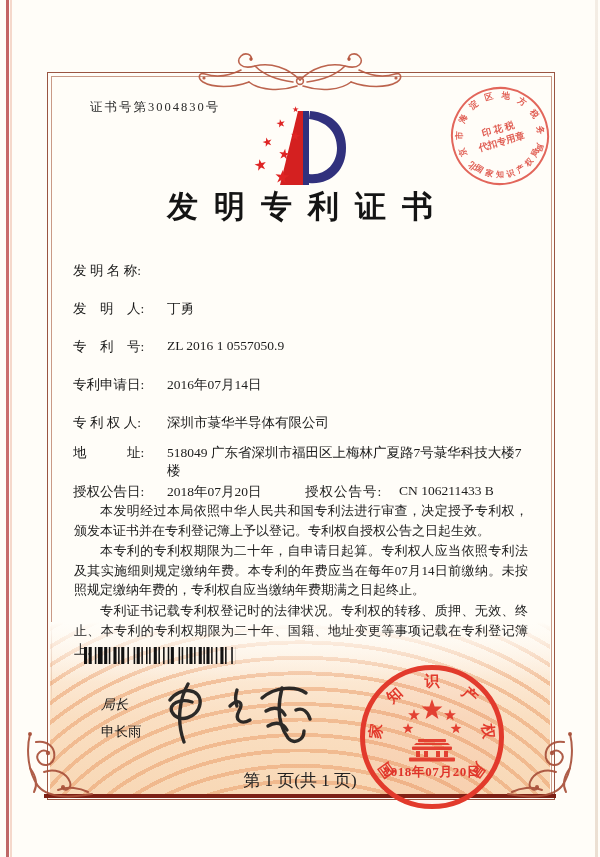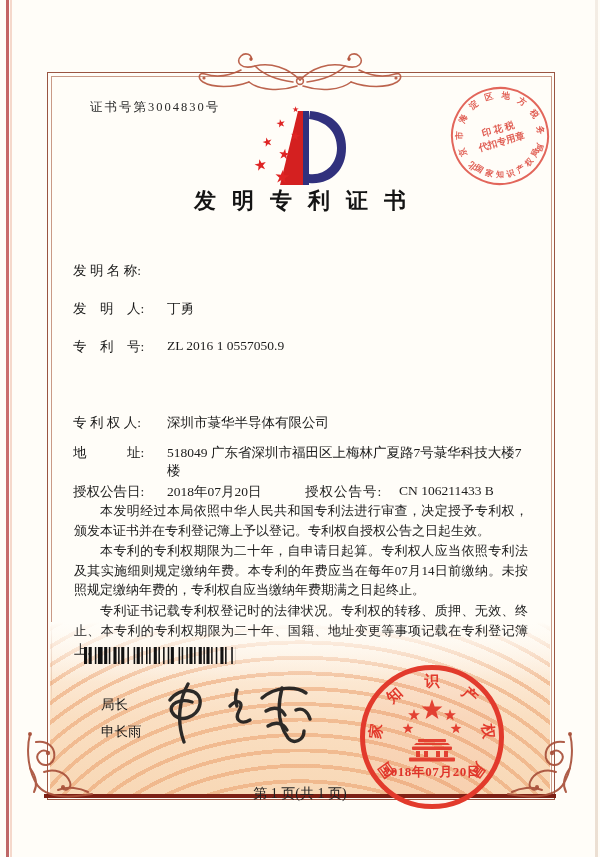--- a/index.html
+++ b/index.html
@@ -25,59 +25,59 @@
       linear-gradient(rgba(252,228,205,.25), #fadfc2 55%, #f8d8b6);
   }
   .texture-fade{position:absolute;left:50px;top:622px;width:500px;height:60px;
     background:linear-gradient(#fffdf8, rgba(255,253,248,0));}
 
   
   .cert-no{position:absolute;left:73px;top:99px;font-size:12.5px;letter-spacing:2px;color:#2a2a2a;margin-left:17px;}
   .logo{position:absolute;left:252px;top:106px;width:100px;height:84px;}
   .logo .star{position:absolute;color:#df2424;line-height:1;}
   .title{position:absolute;left:0;top:186px;width:600px;text-align:center;
-    font-size:22px;font-weight:bold;letter-spacing:16px;color:#141414;text-indent:16px;}
+    font-size:31px;font-weight:bold;letter-spacing:16px;color:#141414;text-indent:16px;}
 
   
   .field{position:absolute;left:73px;width:460px;font-size:13.5px;display:flex;}
   .field .lbl{flex:0 0 94px;white-space:pre;color:#1a1a1a;}
   .field .val{white-space:pre-wrap;max-width:382px;}
   .grant-pair{display:flex;}
   .grant-pair .p1{flex:0 0 232px;display:flex;}
   .grant-pair .p2{display:flex;}
   .grant-pair .p2 .lbl{flex:0 0 94px;letter-spacing:1px;}
 
   
   .paras{position:absolute;left:73px;top:500px;width:456px;font-size:13px;line-height:19.6px;text-align:justify;color:#222;}
   .paras p{margin:1px;text-indent:2em;}
 
   
   .barcode{position:absolute;left:84px;top:647px;width:152px;height:17px;}
 
   
-  .director-label{position:absolute;left:101px;top:696px;font-size:13.5px;color:#161616;font-family:"Liberation Sans","DejaVu Sans",sans-serif;}
+  .director-label{position:absolute;left:101px;top:696px;font-size:13.5px;color:#161616;font-family:"Liberation Sans","DejaVu Sans",sans-serif;font-style:italic;}
   .director-name{position:absolute;left:101px;top:723px;font-size:13.5px;color:#161616;font-family:Liberation Sans, sans-serif;}
   .signature{position:absolute;left:158px;top:678px;width:170px;height:72px;}
 
   
   .seal{position:absolute;left:360px;top:665px;width:144px;height:144px;}
   .seal .ring{position:absolute;inset:0;border:5.5px solid #e23a2c;border-radius:50%;background:rgba(236,84,60,.05);}
   .seal .arc{position:absolute;inset:0;color:#e23a2c;font-weight:bold;}
   .seal-date{position:absolute;left:352px;top:763px;width:160px;text-align:center;
     font-size:13px;font-weight:bold;color:#df342a;letter-spacing:.5px;}
 
   
   .stamp{position:absolute;left:451px;top:87px;width:98px;height:98px;transform:rotate(-16deg);opacity:.92;}
   .stamp .ring{position:absolute;inset:0;border:2.5px solid #e05a4e;border-radius:50%;}
   .stamp .arc{position:absolute;inset:0;color:#de5146;font-weight:bold;}
   .stamp .c1{position:absolute;left:0;top:36px;width:98px;text-align:center;font-size:9.5px;color:#de5146;font-weight:bold;}
   .stamp .c2{position:absolute;left:0;top:49px;width:98px;text-align:center;font-size:9.5px;color:#de5146;font-weight:bold;}
 
   
-  .footer{position:absolute;left:47px;top:769px;width:506px;text-align:center;font-size:14px;color:#222;margin-top:16px;}
+  .footer{position:absolute;left:47px;top:769px;width:506px;text-align:center;font-size:17px;color:#222;}
 
   .ornament{position:absolute;pointer-events:none;}
 </style>
 </head>
 <body>
 
 <div class="page">
 
   <div class="spine"></div>
   <div class="spine2"></div>
@@ -159,20 +159,24 @@
   <div class="field" style="top:262px">
     <span class="lbl">发 明 名 称:</span>
   </div>
   <div class="field" style="top:300px">
     <span class="lbl">发　明　人:</span>
     <span class="val">丁勇</span>
   </div>
   <div class="field" style="top:338px">
     <span class="lbl">专　利　号:</span>
     <span class="val">ZL 2016 1 0557050.9</span>
+  </div>
+  <div class="field" style="top:376px">
+    <span class="lbl">专利申请日:</span>
+    <span class="val">2016年07月14日</span>
   </div>
   <div class="field" style="top:414px">
     <span class="lbl">专 利 权 人:</span>
     <span class="val">深圳市菉华半导体有限公司</span>
   </div>
   <div class="field" style="top:444px">
     <span class="lbl">地　　　址:</span>
     <span class="val">518049 广东省深圳市福田区上梅林广夏路7号菉华科技大楼7楼</span>
   </div>
   <div class="field grant-pair" style="top:483px">

